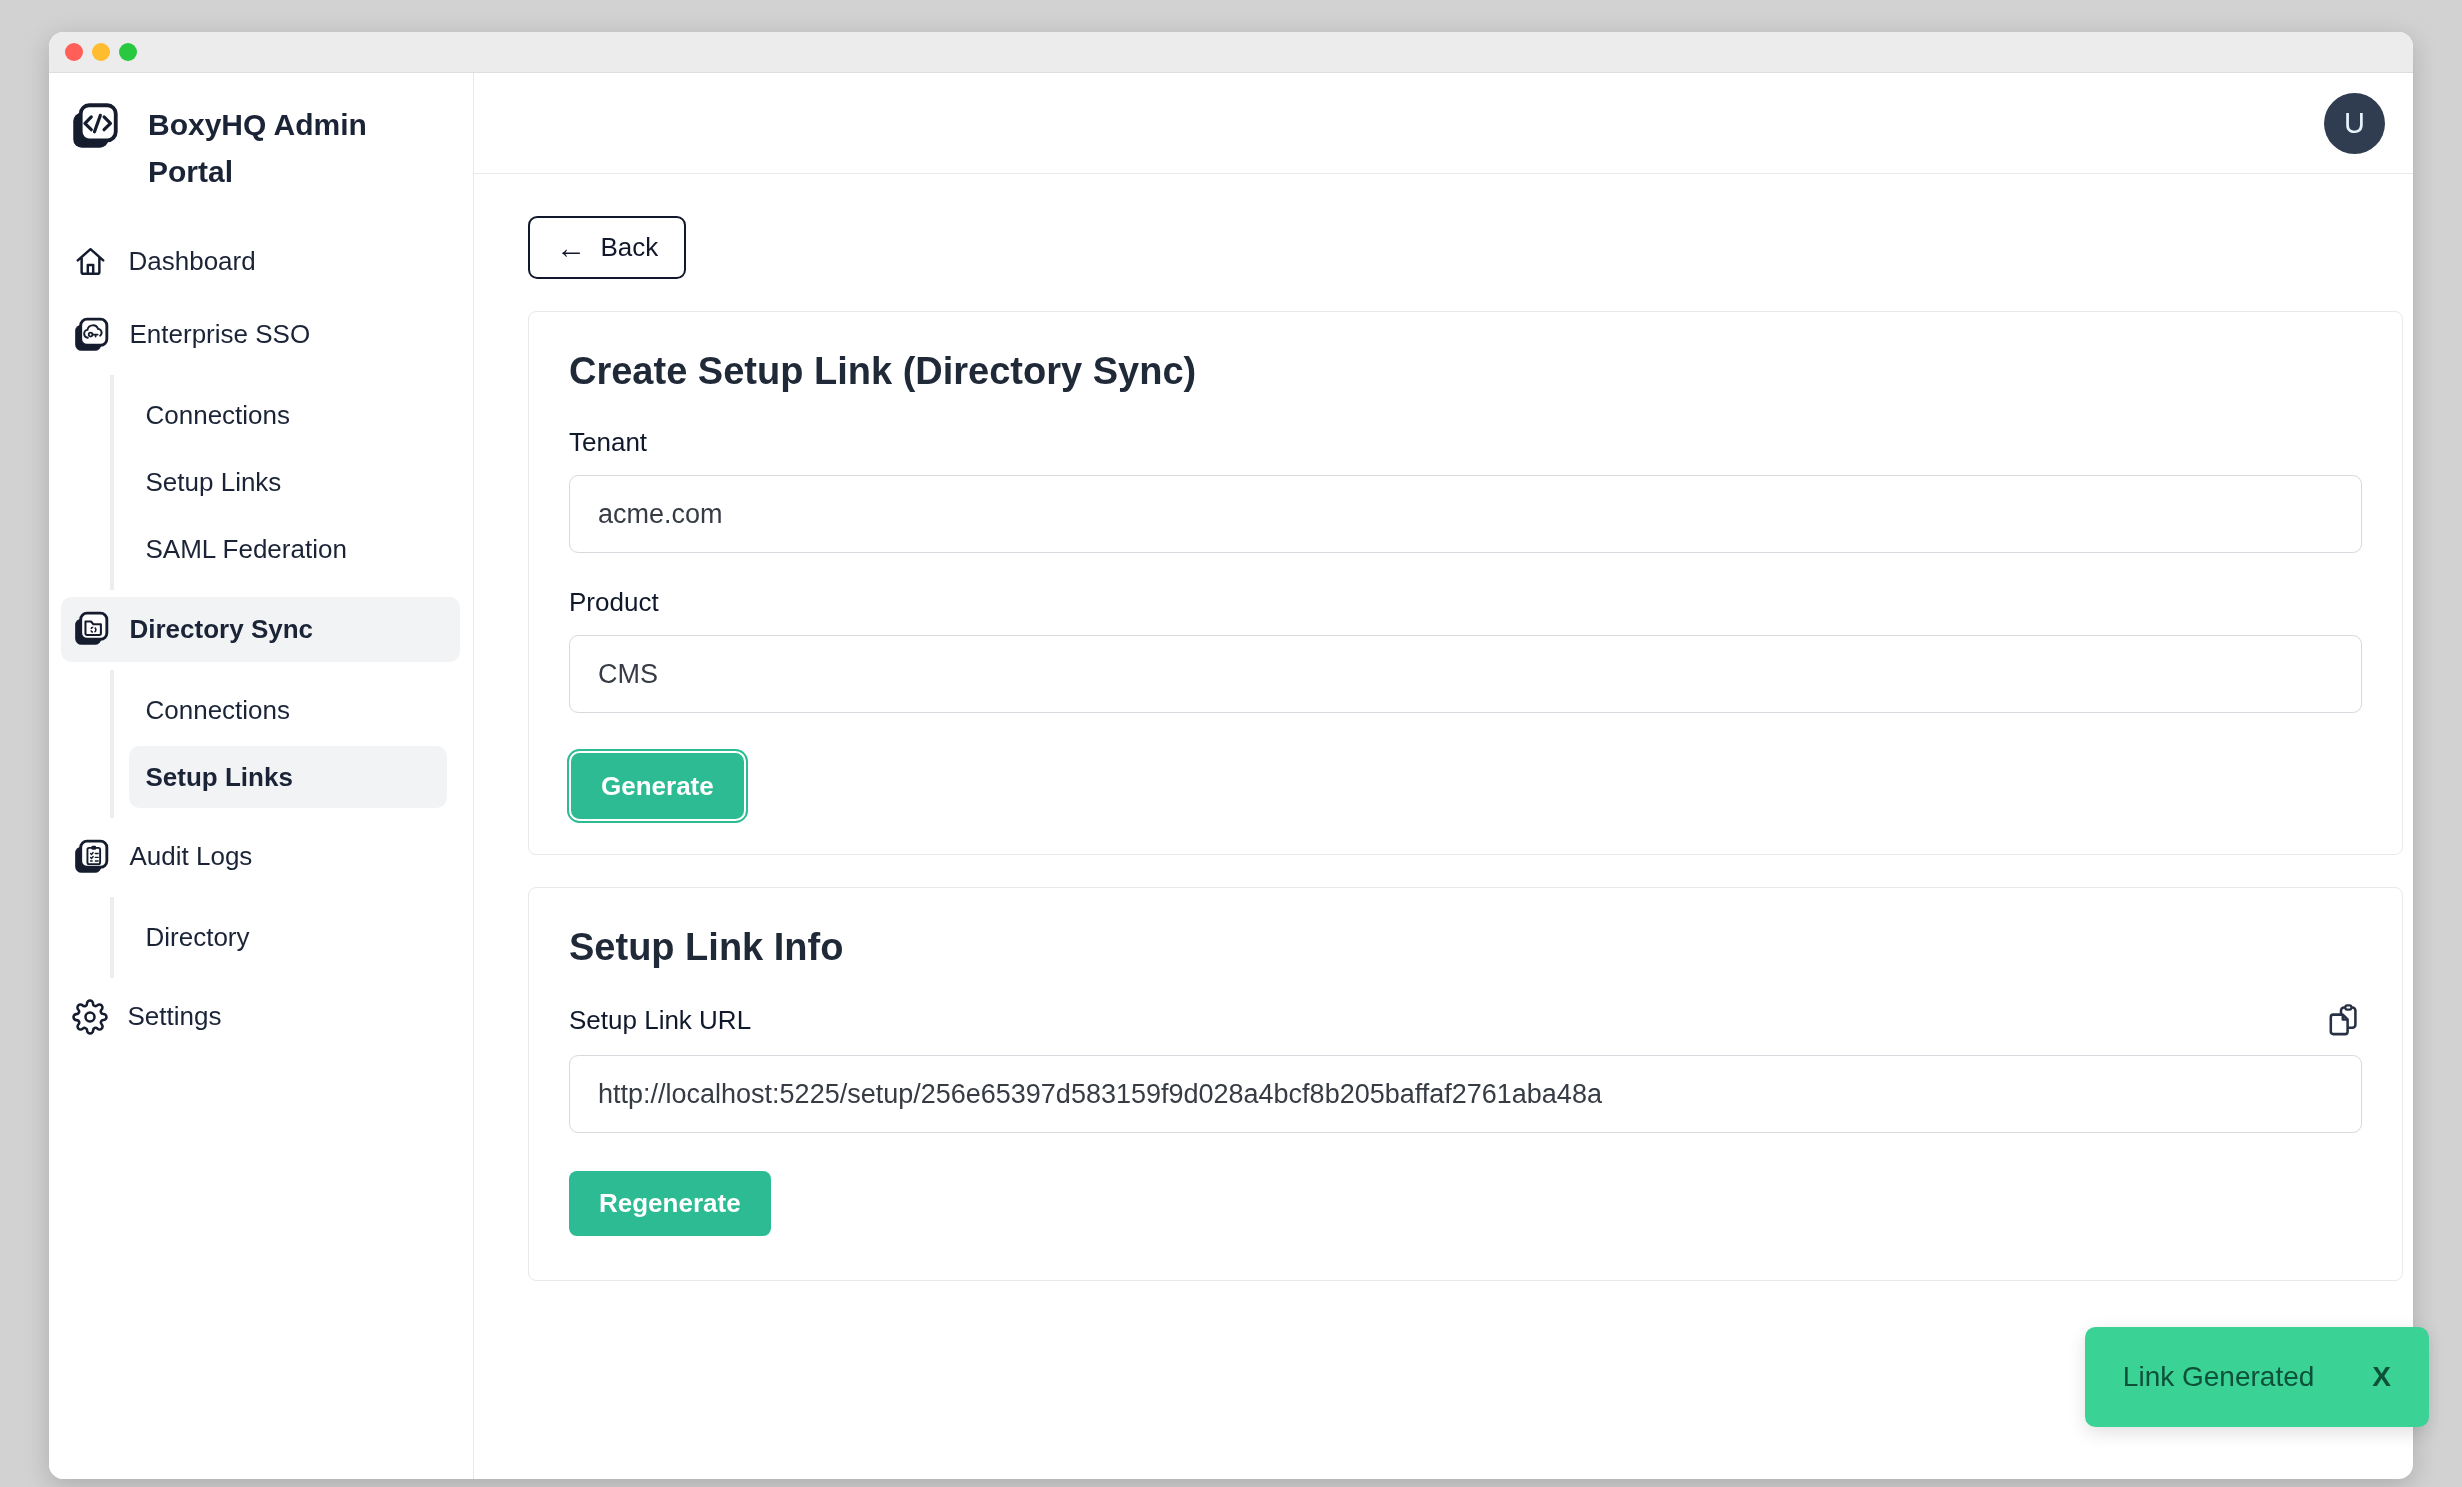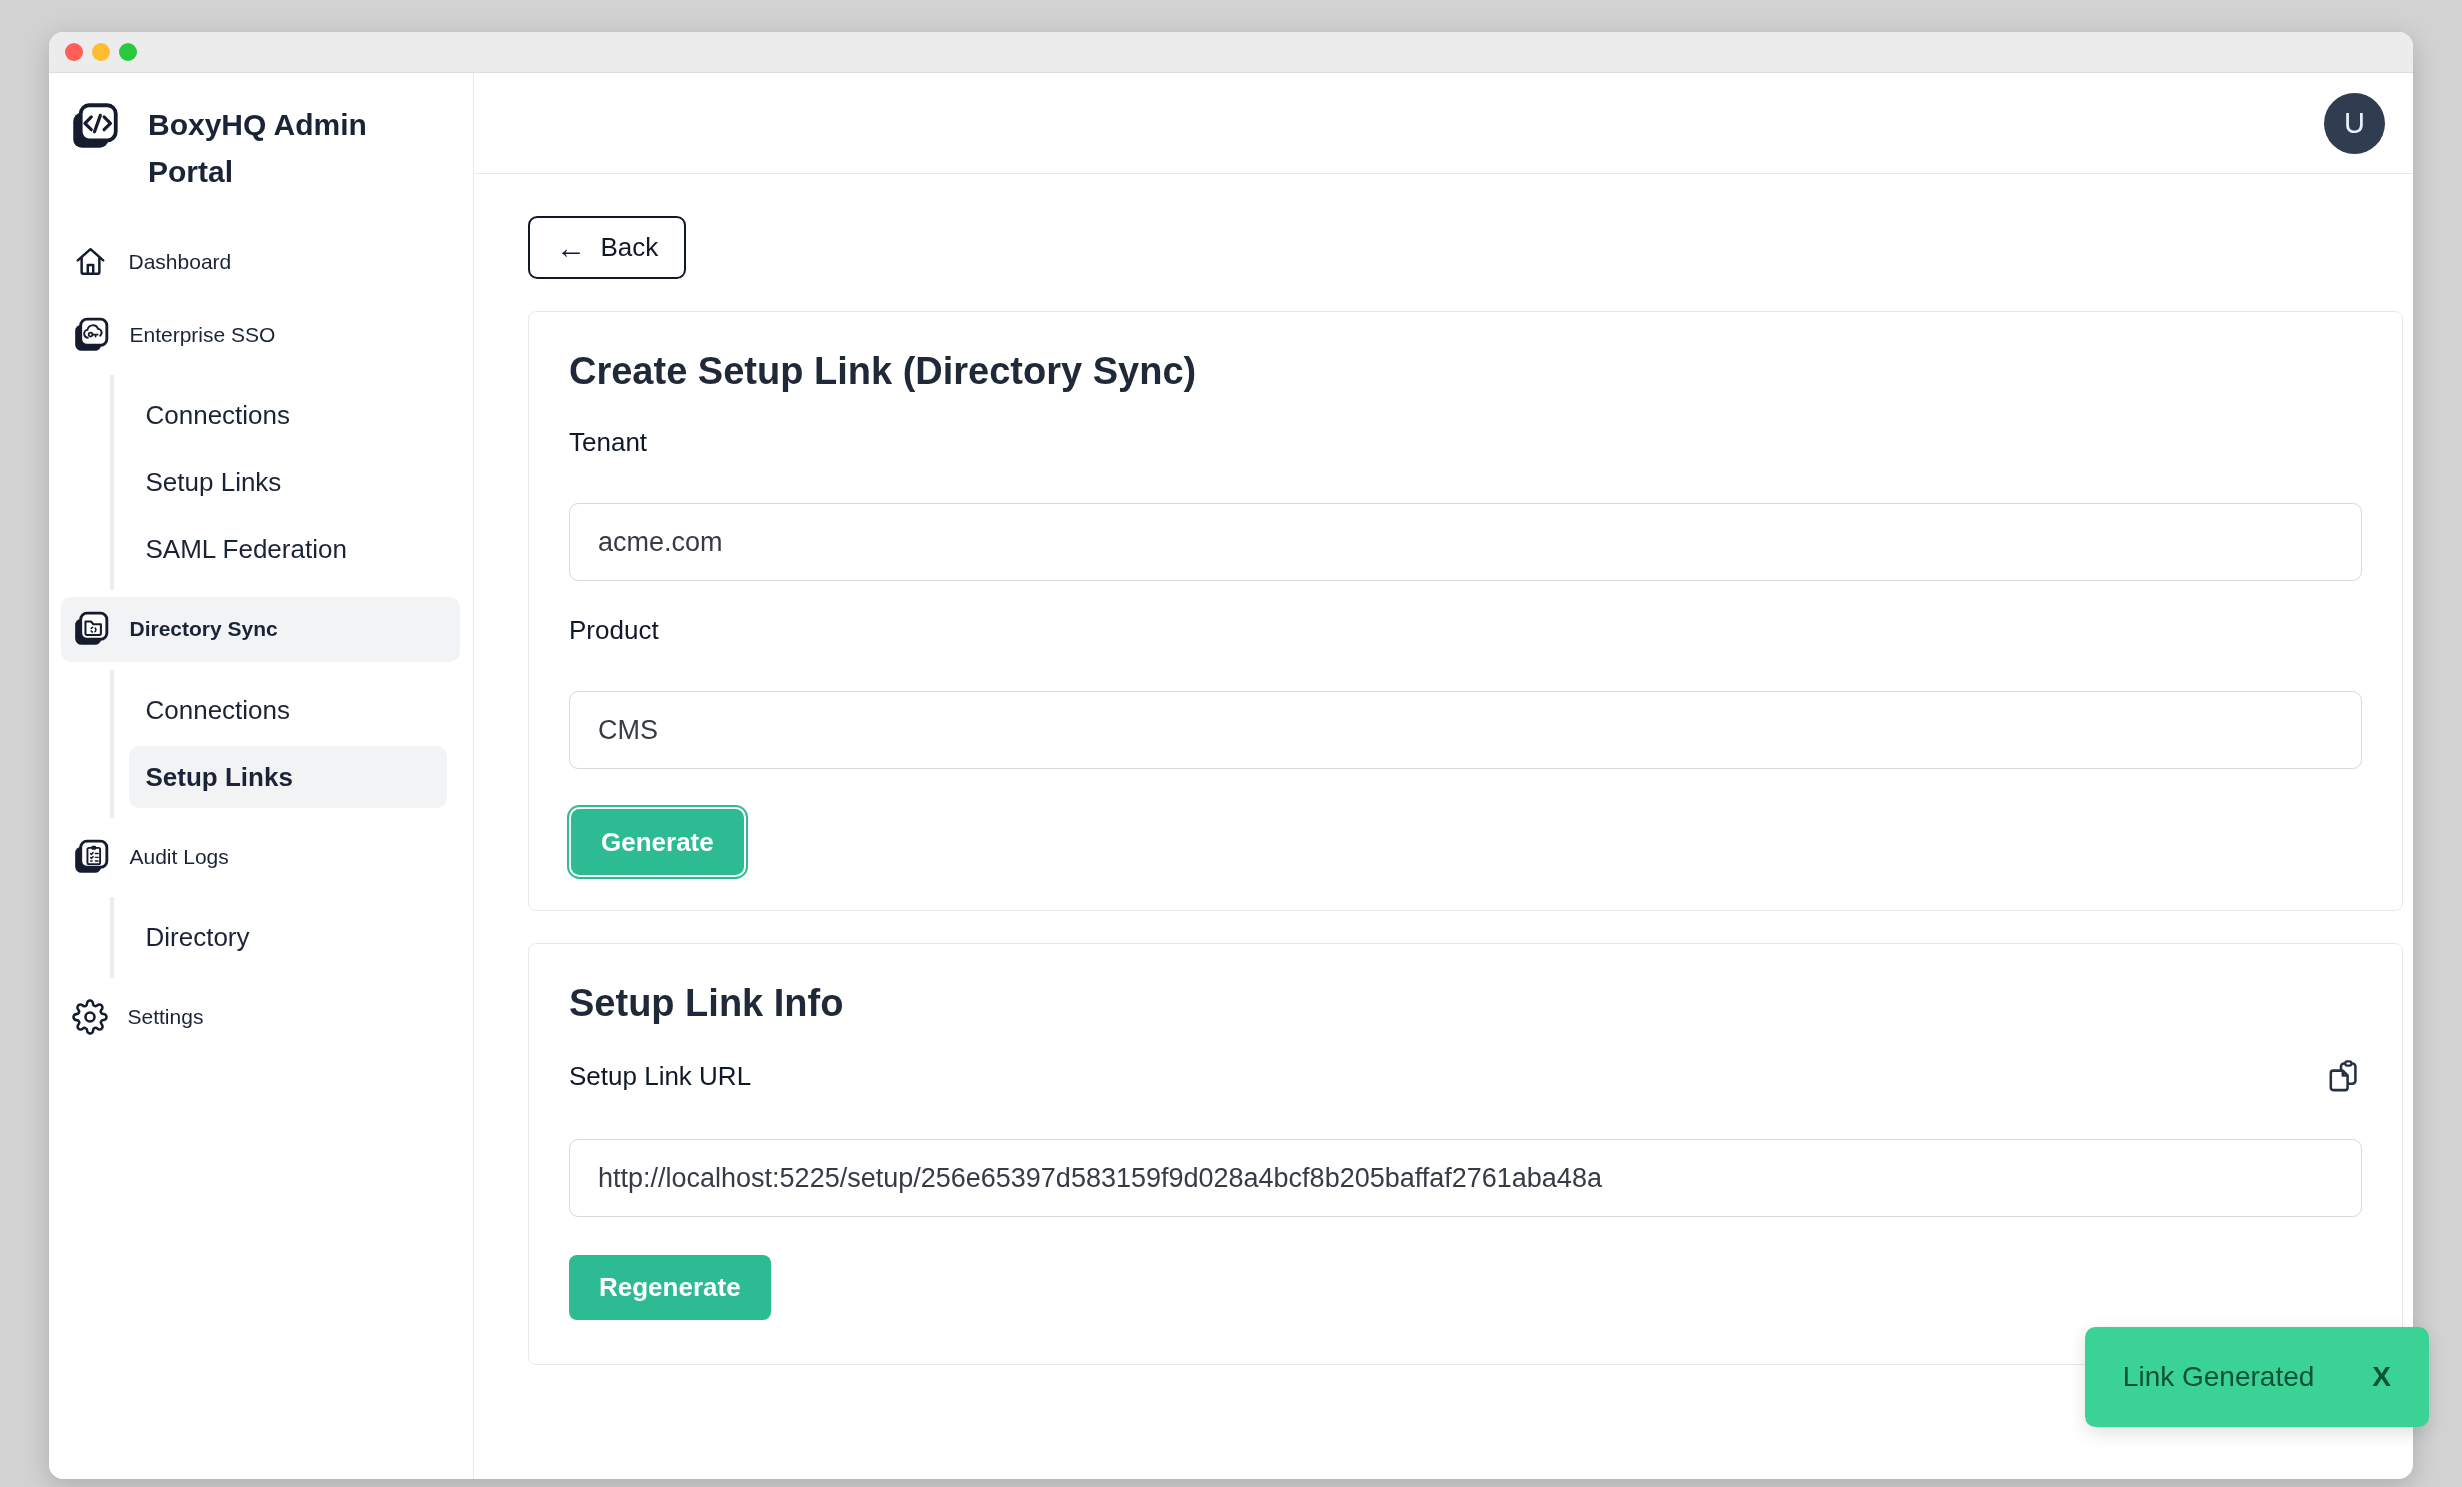--- a/index.html
+++ b/index.html
@@ -44,21 +44,21 @@
     border-right:1.3px solid var(--border);
     padding:28px 13px 0 12px;
   }
   .brand{display:flex;gap:28px;align-items:flex-start;padding-left:8px;cursor:pointer;}
   .brand-title{font-size:30px;line-height:47px;font-weight:700;color:var(--ink);width:230px;}
   .keycap{display:block;}
   .nav{margin-top:34px;}
   .nav-row{
     height:65px;display:flex;align-items:center;gap:20px;
     padding:0 13px 0 10.5px;margin-bottom:8px;border-radius:10.5px;
-    font-size:21px;color:var(--ink);cursor:pointer;
+    font-size:26px;color:var(--ink);cursor:pointer;
   }
   .nav-row.active{background:var(--sidebar-active-bg);font-weight:700;}
   .subnav{
     margin:2.6px 13px 6.6px 49px;
     border-left:4px solid #eceded;
     padding:4px 0;
   }
   .sub-row{
     height:62px;margin:5.3px 0 5.3px 14.5px;padding-left:17px;
     display:flex;align-items:center;border-radius:10.5px;
@@ -92,21 +92,20 @@
   }
   .card h2{font-size:38px;font-weight:700;color:#1f2937;}
   .field-label{font-size:26px;color:#10192b;margin:34px 0 17px;}
   .label-row{display:flex;align-items:center;justify-content:space-between;margin:33px 0 17px;}
   .label-row .field-label{margin:0;}
   .icon-btn{background:none;border:none;cursor:pointer;padding:0;line-height:0;}
   .text-input{
     width:100%;height:78px;border:1.3px solid var(--input-border);border-radius:9.2px;
     padding:0 28px;font-size:27px;color:#363b44;background:#fff;outline:none;
     font-family:"Liberation Sans", sans-serif;
-    margin-top:28px;
   }
   .btn{
     height:65px;padding:0 30px;border:none;border-radius:8px;
     background:var(--primary);color:#fff;font-size:26px;font-weight:700;
     cursor:pointer;font-family:"Liberation Sans", sans-serif;
   }
   .btn-ring{
     margin-top:38px;height:70px;border:2.6px solid #fff;outline:2.6px solid var(--primary);
     border-radius:10.5px;
     text-align:right;

